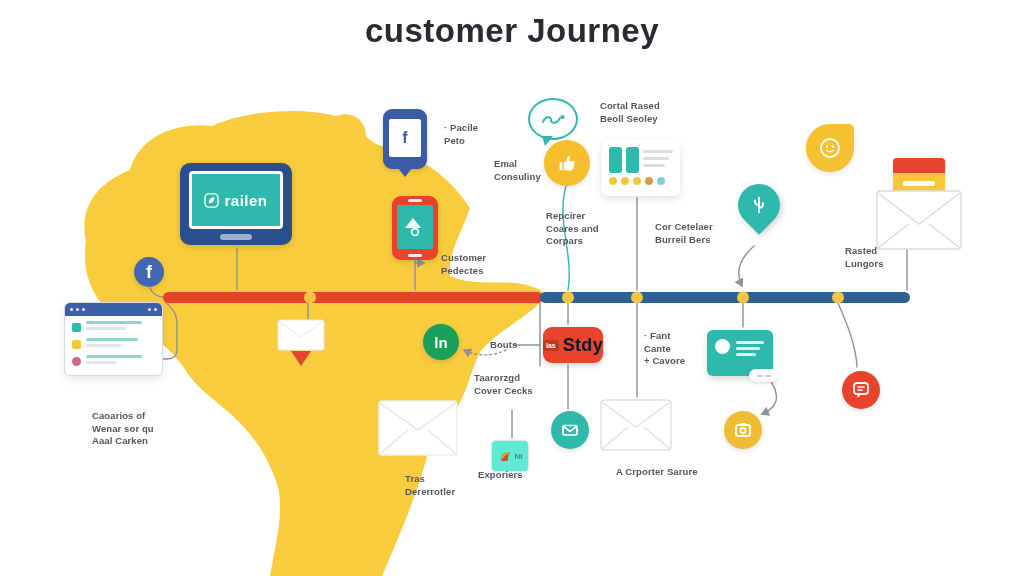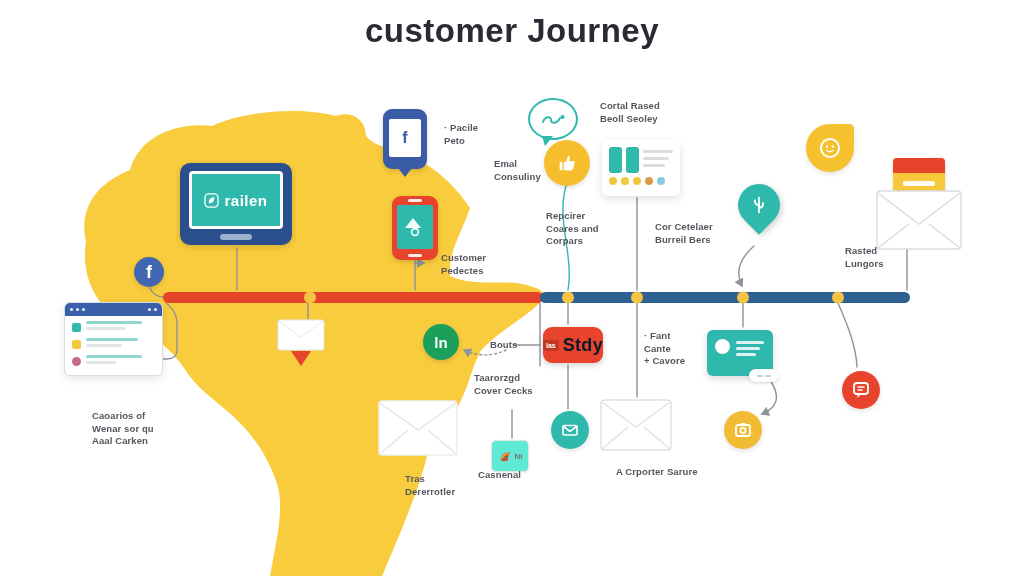--- a/index.html
+++ b/index.html
@@ -327,21 +327,21 @@
 Dererrotler</div>
 
   <div class="abs ni" style="left:491px;top:440px;">
     <svg width="15" height="15" viewBox="0 0 16 16">
       <path d="M3 12 C3 6 8 3 13 4 C11 7 10 9 11 12 C8 13.5 5 13.5 3 12 Z" fill="#e8432c"></path>
       <path d="M4 11 C5 7 8 5 12 5" stroke="#f6be2c" stroke-width="1.4" fill="none"></path>
       <path d="M4.5 12 C6 9.5 8 8 11 8" stroke="#1ba05b" stroke-width="1.2" fill="none"></path>
     </svg>
     <span class="txt">NI</span>
   </div>
-  <div class="abs label" style="left:478px;top:469px;width:62px;">Casnenal</div>
+  <div class="abs label" style="left:478px;top:469px;width:62px;">Exporiers</div>
 
   <div class="abs stdy" style="left:543px;top:327px;">
     <span class="las">las</span>
     <span class="word">Stdy</span>
   </div>
 
   <div class="abs label left" style="left:630px;top:330px;width:58px;">· Fant
 Cante
 + Cavore</div>
 

